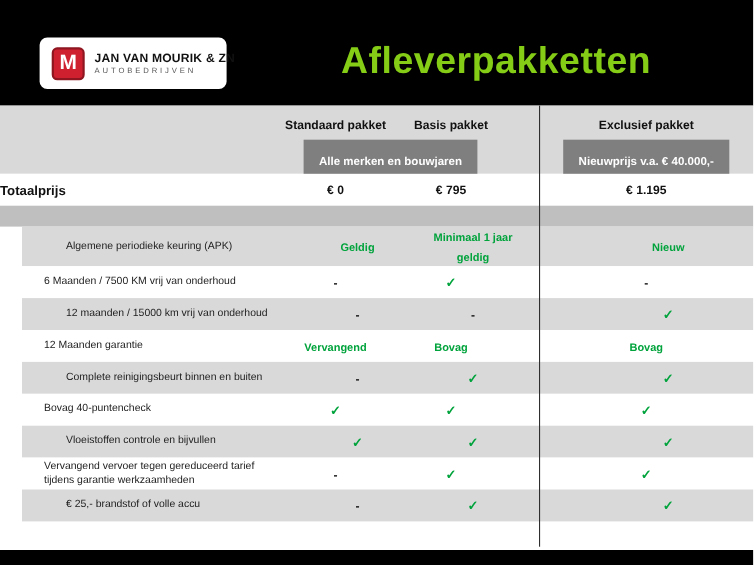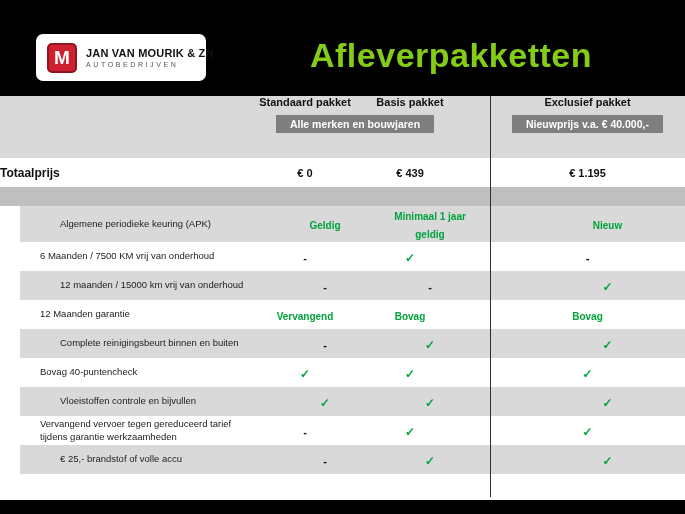--- a/index.html
+++ b/index.html
@@ -17,25 +17,25 @@
   .logo-sub  { font-size:7px; color:#555555; letter-spacing:2.6px; margin-top:2px; }
   .page-title { position:absolute; left:225px; right:8px; top:36px; text-align:center; color:#84cc16;
                 font-size:34px; font-weight:bold; letter-spacing:.5px; }
 
   
   .grid { display:grid; grid-template-columns:250px 110px 100px 30px 195px; align-items:center; }
   .cell-val { text-align:center; }
 
   
   .head-band { position:absolute; left:0; top:96px; width:685px; height:62px; background:#d9d9d9; }
-  .hdr-row { }
+  .hdr-row { padding-top:12px; }
   .col-hdr { text-align:center; font-size:11px; font-weight:bold; color:#111111; }
   .badge-row { margin-top:7px; }
   .badge { background:#7f7f7f; color:#ffffff; font-size:10.5px; font-weight:bold;
-           padding:3px 14px; text-align:center; white-space:nowrap; }
+           padding:14px 14px; text-align:center; white-space:nowrap; }
   .badge-left  { grid-column:2 / 4; justify-self:center; }
   .badge-right { grid-column:5; justify-self:center;text-align:right; }
 
   
   .totals-row { position:absolute; left:0; top:158px; width:685px; height:29px; background:#ffffff; }
   .totals-label { font-size:12px; font-weight:bold; color:#111111; }
   .totals-val { text-align:center; font-size:11px; font-weight:bold; color:#111111; }
 
   
   .spacer-band { position:absolute; left:0; top:187px; width:685px; height:19px; background:#bfbfbf; }
@@ -85,21 +85,21 @@
       <div></div>
       <div class="badge badge-left">Alle merken en bouwjaren</div>
       <div></div>
       <div class="badge badge-right">Nieuwprijs v.a. € 40.000,-</div>
     </div>
   </div>
 
   <div class="totals-row grid">
     <div class="totals-label">Totaalprijs</div>
     <div class="totals-val">€ 0</div>
-    <div class="totals-val">€ 439</div>
+    <div class="totals-val">€ 795</div>
     <div></div>
     <div class="totals-val">€ 1.195</div>
   </div>
 
   <div class="spacer-band"></div>
 
   <div id="rows">
       <div class="grid feature-row alt">
         <div class="row-label">Algemene periodieke keuring (APK)</div>
         <div class="cell-val"><span class="green-val">Geldig</span></div>

